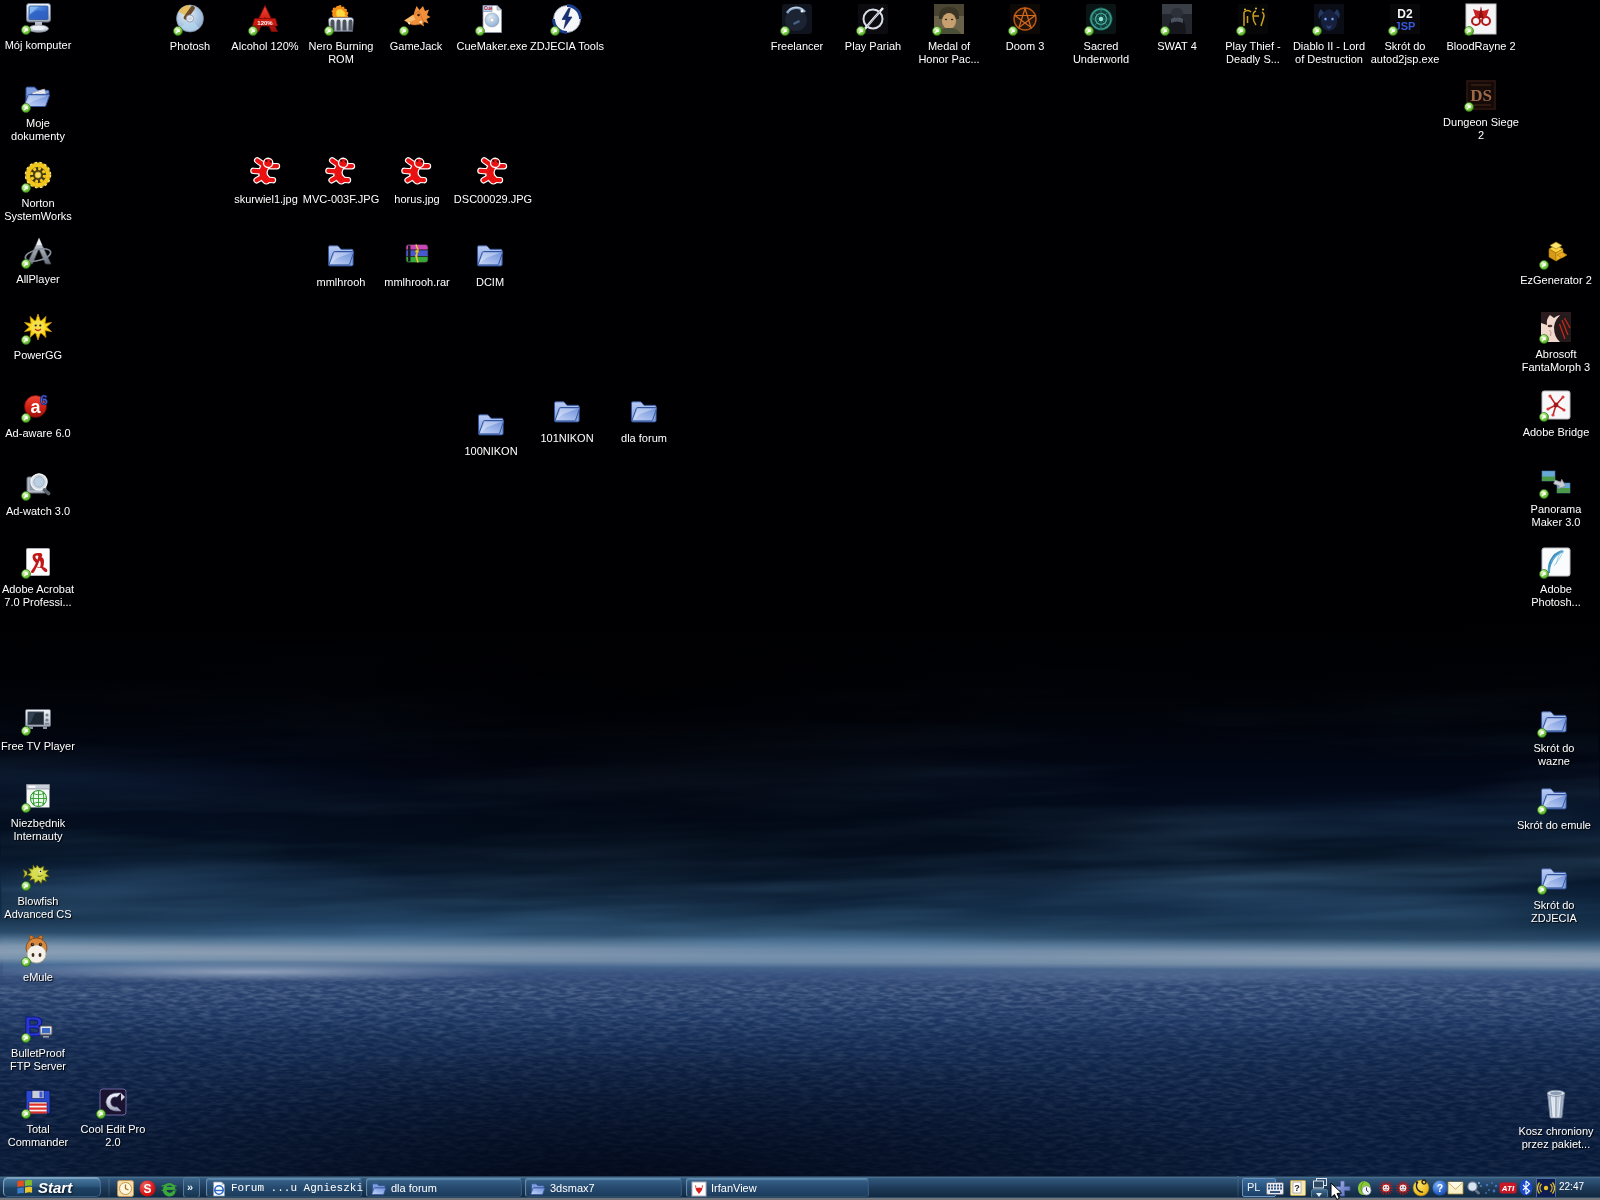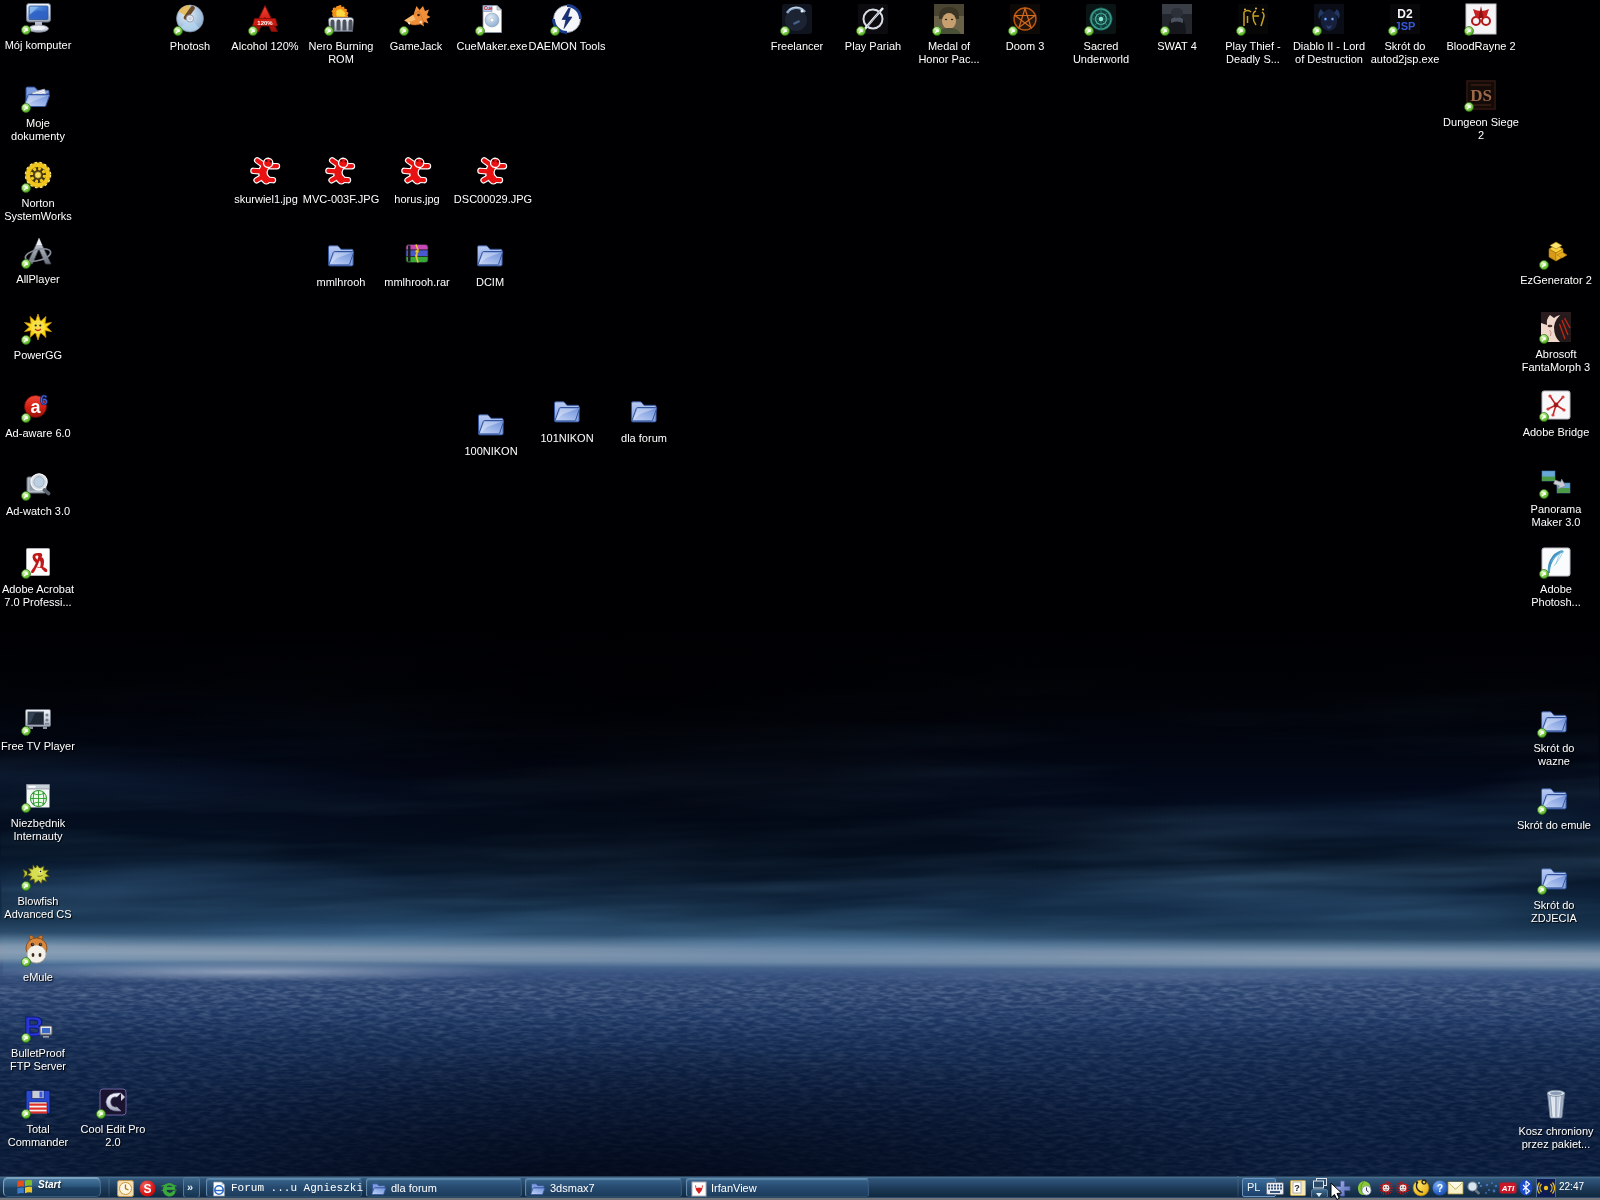--- a/index.html
+++ b/index.html
@@ -551,21 +551,21 @@
 <svg width="32" height="32" viewBox="0 0 32 32">
 <circle cx="16" cy="16" r="13.5" fill="#f4f6fa" stroke="#8a93a5" stroke-width="0.8"></circle>
 <path d="M16 2.5 A13.5 13.5 0 0 1 29.5 16" fill="none" stroke="#1a3a8c" stroke-width="3"></path>
 <path d="M16 29.5 A13.5 13.5 0 0 1 2.5 16" fill="none" stroke="#1a3a8c" stroke-width="3"></path>
 <path d="M17.5 5.5 L11 16.5 H15 L13 25.5 L21 14 H16.8 L19.3 5.5 Z" fill="#14307c" stroke="#0a1a48" stroke-width="0.6"></path>
 </svg>
         <svg class="badge" viewBox="0 0 12 12">
           <use href="#badge"></use>
         </svg>
 </div>
-      <div class="lbl">DAEMON Tools</div>
+      <div class="lbl">ZDJECIA Tools</div>
     </div>
 
 <div class="icon" style="left:752px;top:3px">
       <div class="ig">
 <svg width="32" height="32" viewBox="0 0 32 32">
 <rect x="1" y="1" width="30" height="30" rx="3" fill="#10141e"></rect>
 <circle cx="15" cy="17" r="11" fill="#1c2434"></circle>
 <path d="M6 10 A11 11 0 0 1 24 9" fill="none" stroke="#8aa4c4" stroke-width="2.5"></path>
 <path d="M8 7 A11 11 0 0 1 22 6.5" fill="none" stroke="#c8d8e8" stroke-width="1"></path>
 <circle cx="21" cy="8" r="1.5" fill="#e8f0f8"></circle>
@@ -973,21 +973,21 @@
 
   <div style="position:absolute;left:3px;top:1px;width:98px;height:20px;border-radius:5px;border:1px solid #7fa0bd;border-color:#7ea2c2 #44678a #3a5a7c #7ea2c2;background:linear-gradient(#49799f,#2d577d 45%,#1e4264 55%,#173756);box-shadow:inset 0 1px 1px rgba(180,210,235,0.5);box-sizing:border-box;">
     <svg width="20" height="20" viewBox="0 0 17 17" style="position:absolute;left:11px;top:0px">
       <g transform="skewY(-6)">
       <path d="M2 3.2 Q4.5 2 7.5 3.2 L7.5 8 Q4.5 7 2 8 Z" fill="#e84e1c"></path>
       <path d="M8.5 3.2 Q11.5 2 14.5 3.4 L14.5 8.2 Q11.5 7.2 8.5 8 Z" fill="#7fba28"></path>
       <path d="M2 9 Q4.5 8 7.5 9 L7.5 13.8 Q4.5 12.8 2 13.8 Z" fill="#3a7ac8"></path>
       <path d="M8.5 9 Q11.5 8.2 14.5 9.2 L14.5 14 Q11.5 13 8.5 13.8 Z" fill="#e8c428"></path>
       </g>
     </svg>
-    <span style="position:absolute;left:34px;top:1px;font-size:10px;font-weight:bold;font-style:italic;color:#fff;text-shadow:1px 1px 2px rgba(0,0,0,0.7);">Start</span>
+    <span style="position:absolute;left:34px;top:1px;font-size:15px;font-weight:bold;font-style:italic;color:#fff;text-shadow:1px 1px 2px rgba(0,0,0,0.7);">Start</span>
   </div>
 
   <div style="position:absolute;left:108px;top:3px;width:2px;height:18px;background:linear-gradient(#406686,#1a3450);"></div>
   <svg width="17" height="17" viewBox="0 0 17 17" style="position:absolute;left:117px;top:4px">
     <rect x="0.5" y="0.5" width="16" height="16" rx="2" fill="#f2ddb0" stroke="#b89050"></rect>
     <circle cx="8.5" cy="8.5" r="6" fill="#fdf6e4" stroke="#c89838"></circle>
     <path d="M8.5 4.5 V8.5 L11.5 10" stroke="#a87818" stroke-width="1.3" fill="none"></path>
   </svg>
   <svg width="17" height="17" viewBox="0 0 17 17" style="position:absolute;left:139px;top:4px">
     <circle cx="8.5" cy="8.5" r="8" fill="url(#skp)"></circle>

